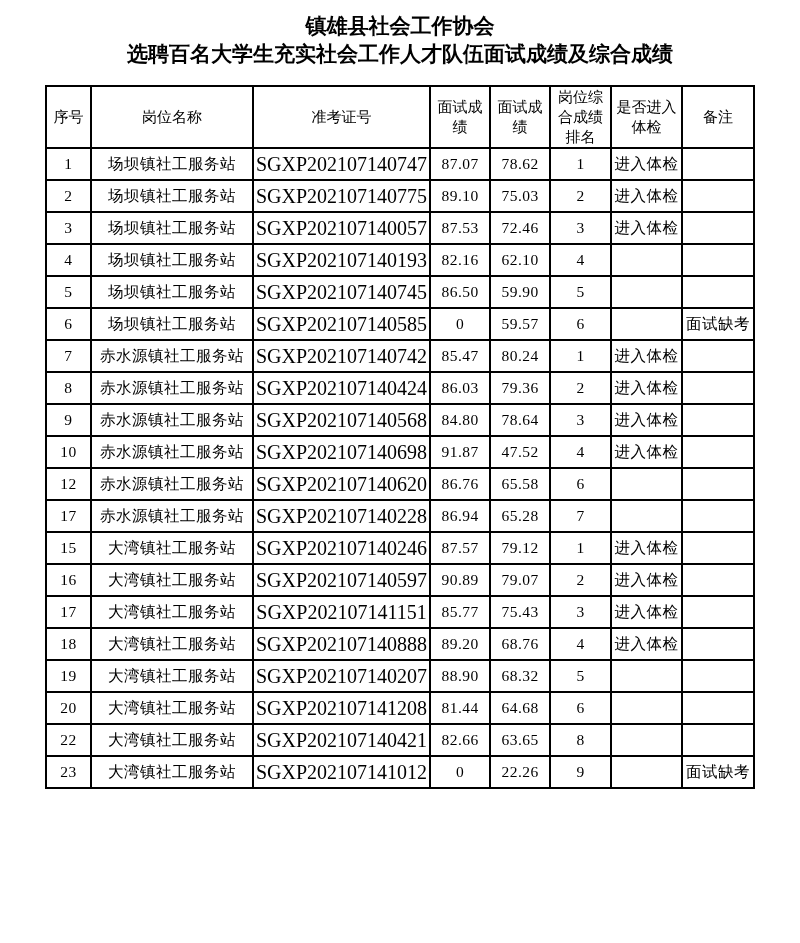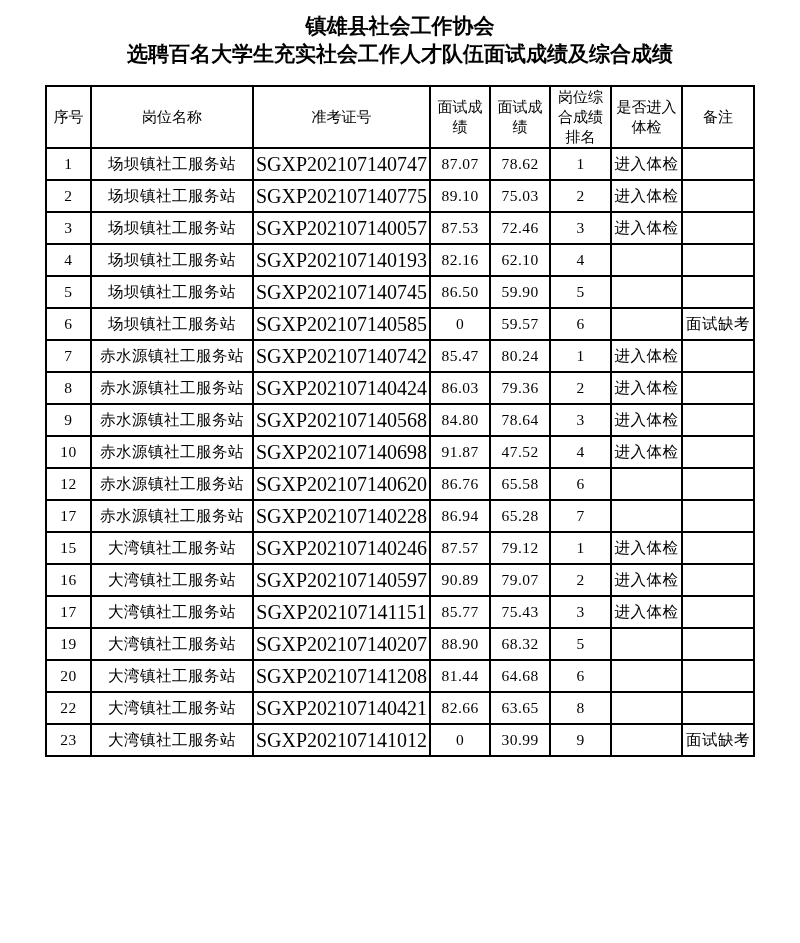--- a/index.html
+++ b/index.html
@@ -242,20 +242,30 @@
           <td>17</td>
           <td>大湾镇社工服务站</td>
           <td class="ticket">SGXP202107141151</td>
           <td>85.77</td>
           <td>75.43</td>
           <td>3</td>
           <td>进入体检</td>
           <td></td>
         </tr>
         <tr>
+          <td>18</td>
+          <td>大湾镇社工服务站</td>
+          <td class="ticket">SGXP202107140888</td>
+          <td>89.20</td>
+          <td>68.76</td>
+          <td>4</td>
+          <td>进入体检</td>
+          <td></td>
+        </tr>
+        <tr>
           <td>19</td>
           <td>大湾镇社工服务站</td>
           <td class="ticket">SGXP202107140207</td>
           <td>88.90</td>
           <td>68.32</td>
           <td>5</td>
           <td></td>
           <td></td>
         </tr>
         <tr>
@@ -276,20 +286,20 @@
           <td>63.65</td>
           <td>8</td>
           <td></td>
           <td></td>
         </tr>
         <tr>
           <td>23</td>
           <td>大湾镇社工服务站</td>
           <td class="ticket">SGXP202107141012</td>
           <td>0</td>
-          <td>30.99</td>
+          <td>22.26</td>
           <td>9</td>
           <td></td>
           <td>面试缺考</td>
         </tr>
       </tbody>
   </table>
 </div>
 
 </body></html>

